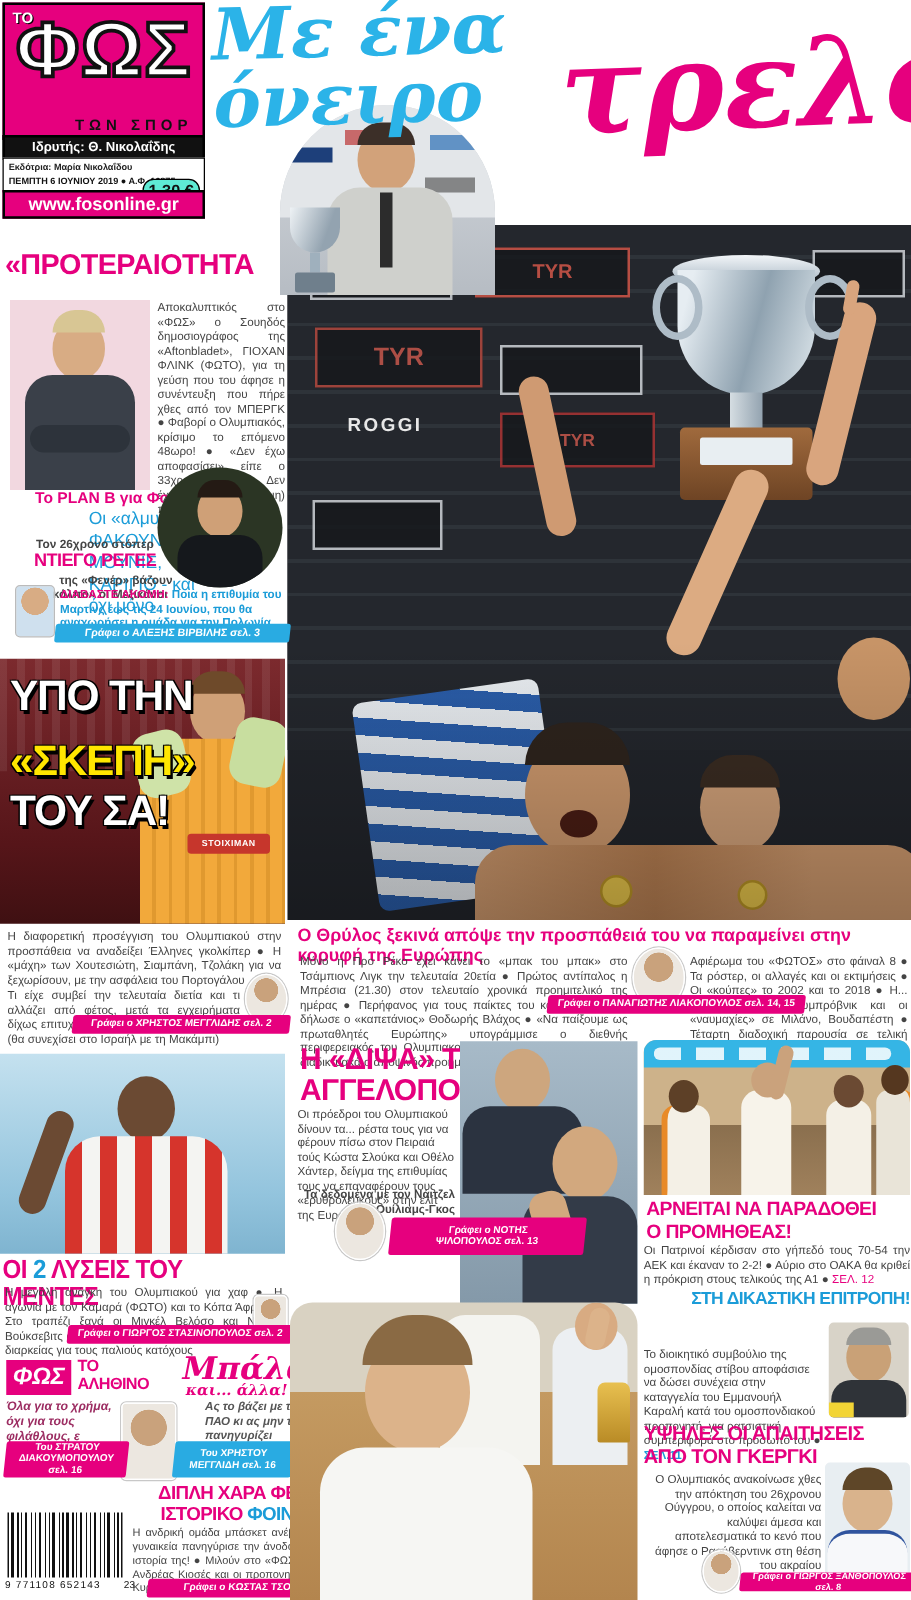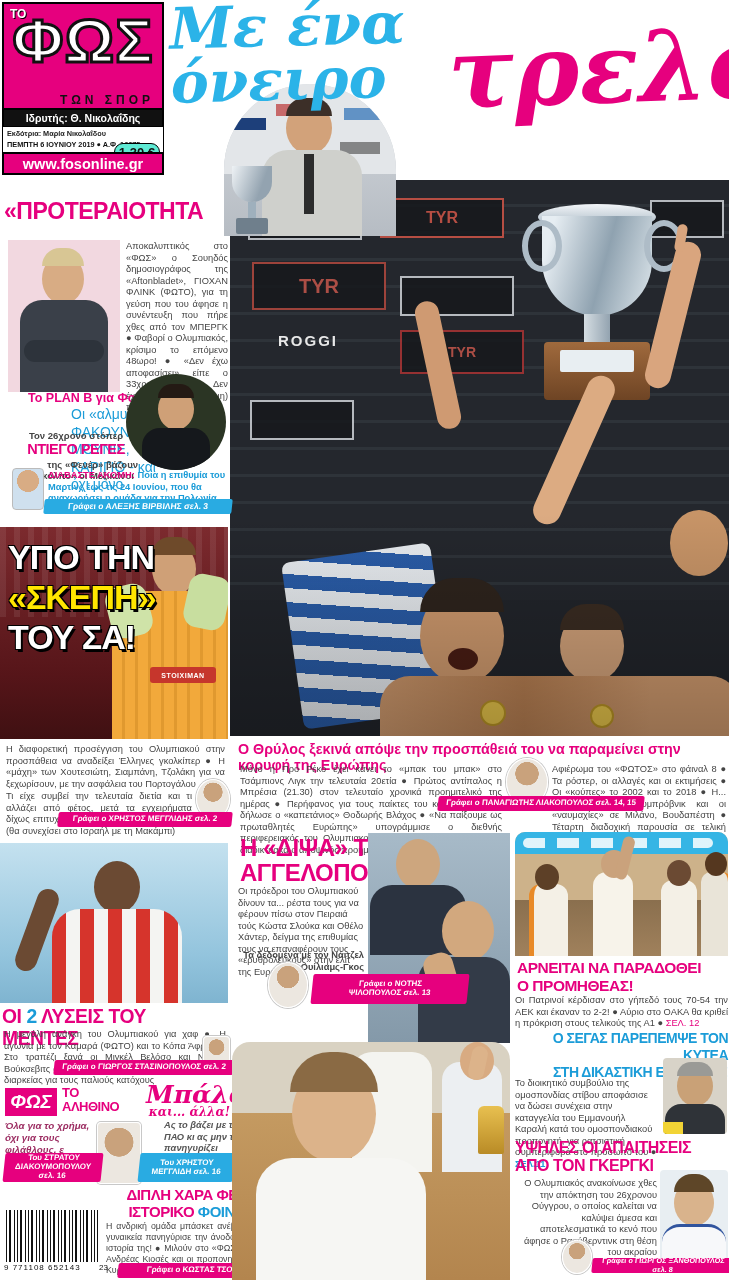--- a/index.html
+++ b/index.html
@@ -149,21 +149,21 @@
     <div class="abs circle" style="left:152px;top:16px;width:44px;height:52px;background:#cfa077;"></div>
     <div class="abs" style="left:152px;top:10px;width:44px;height:18px;border-radius:22px 22px 0 0;background:#6e4a2a;"></div>
     <div class="abs" style="left:112px;top:64px;width:116px;height:148px;border-radius:30px 8px 0 0;background:repeating-linear-gradient(90deg,#f2a93b 0 10px,#e0992f 10px 13px);"></div>
     <div class="abs" style="left:150px;top:140px;width:66px;height:16px;background:#c6362c;border-radius:3px;display:flex;align-items:center;justify-content:center;">
       <span style="color:#fff;font-size:7px;font-weight:bold;letter-spacing:.5px;">STOIXIMAN</span>
     </div>
     <div class="abs" style="left:108px;top:58px;width:42px;height:52px;border-radius:14px;background:#cfe3a8;transform:rotate(-14deg);"></div>
     <div class="abs" style="left:186px;top:48px;width:42px;height:54px;border-radius:14px;background:#c8de9f;transform:rotate(12deg);"></div>
     <div class="abs hl shadowtxt" style="left:8px;top:10px;font-size:34px;line-height:40px;letter-spacing:-1px;">
       <div style="color:#fff;">ΥΠΟ ΤΗΝ</div>
-      <div style="color:#ffe600;">«ΣΚΕΠΗ»</div>
+      <div style="color:#ffe600;margin-top:12px;">«ΣΚΕΠΗ»</div>
       <div style="color:#fff;">ΤΟΥ ΣΑ!</div>
     </div>
   </div>
   <div class="abs body-s" style="left:6px;top:744px;width:219px;">Η διαφορετική προσέγγιση του Ολυμπιακού στην προσπάθεια να αναδείξει Έλληνες γκολκίπερ ● Η «μάχη» των Χουτεσιώτη, Σιαμπάνη, Τζολάκη για να ξεχωρίσουν, με την ασφάλεια του Πορτογάλου</div>
   <div class="abs body-s" style="left:6px;top:791px;width:186px;">Τι είχε συμβεί την τελευταία διετία και τι αλλάζει από φέτος, μετά τα εγχειρήματα δίχως επιτυχία με τους Καπίνο και Γιαννιώτη (θα συνεχίσει στο Ισραήλ με τη Μακάμπι)</div>
   <div class="abs circle author" style="left:196px;top:779px;width:32px;height:38px;"></div>
   <div class="abs pill" style="left:58px;top:812px;width:168px;height:13px;font-size:8px;">Γράφει ο ΧΡΗΣΤΟΣ ΜΕΓΓΛΙΔΗΣ  σελ. 2</div>
 
   <div class="ph" style="left:0;top:843px;width:228px;height:160px;background:linear-gradient(#c4e1ef,#93c4dd 70%,#7fb4d0);">
     <div class="abs circle" style="left:94px;top:18px;width:46px;height:52px;background:#6b4a33;"></div>
@@ -261,21 +261,20 @@
     <div class="abs circle" style="left:190px;top:20px;width:22px;height:24px;background:#55371f;"></div>
   </div>
   <div class="abs hl mag" style="left:517px;top:959px;width:213px;font-size:15.5px;line-height:1.15;">
     <div>ΑΡΝΕΙΤΑΙ ΝΑ ΠΑΡΑΔΟΘΕΙ</div>
     <div>Ο ΠΡΟΜΗΘΕΑΣ!</div>
   </div>
   <div class="abs body-s" style="left:515px;top:995px;width:213px;">
     <span>Οι Πατρινοί κέρδισαν στο γήπεδό τους 70-54 την ΑΕΚ και έκαναν το 2-2! ● Αύριο στο ΟΑΚΑ θα κριθεί η πρόκριση στους τελικούς της Α1 ● </span><span class="mag" style="font-weight:normal;">ΣΕΛ. 12</span>
   </div>
   <div class="abs hl" style="left:515px;top:1030px;width:213px;text-align:right;font-size:14px;line-height:1.2;color:#1b9cd8;">
-    <div>Ο ΣΕΓΑΣ ΠΑΡΕΠΕΜΨΕ ΤΟΝ ΚΥΤΕΑ</div>
     <div>ΣΤΗ ΔΙΚΑΣΤΙΚΗ ΕΠΙΤΡΟΠΗ!</div>
   </div>
   <div class="abs body-s" style="left:515px;top:1066px;width:144px;text-align:left;margin-top:12px;">
     <span>Το διοικητικό συμβούλιο της ομοσπονδίας στίβου αποφάσισε να δώσει συνέχεια στην καταγγελία του Εμμανουήλ Καραλή κατά του ομοσπονδιακού προπονητή, για ρατσιστική συμπεριφορά στο πρόσωπό του ● </span><span class="blue" style="font-weight:bold;">ΣΕΛ.11</span>
   </div>
   <div class="ph" style="left:663px;top:1058px;width:64px;height:76px;border-radius:4px;background:#d8d3c8;">
     <div class="abs circle" style="left:14px;top:8px;width:36px;height:40px;background:#c9a177;"></div>
     <div class="abs" style="left:14px;top:4px;width:36px;height:14px;border-radius:18px 18px 0 0;background:#9a9a96;"></div>
     <div class="abs" style="left:2px;top:46px;width:60px;height:30px;border-radius:16px 16px 0 0;background:#2f3338;"></div>
     <div class="abs" style="left:0;top:64px;width:20px;height:12px;background:#f2d435;"></div>

